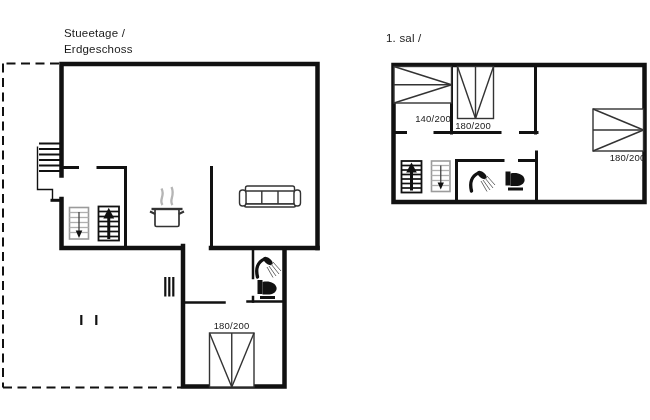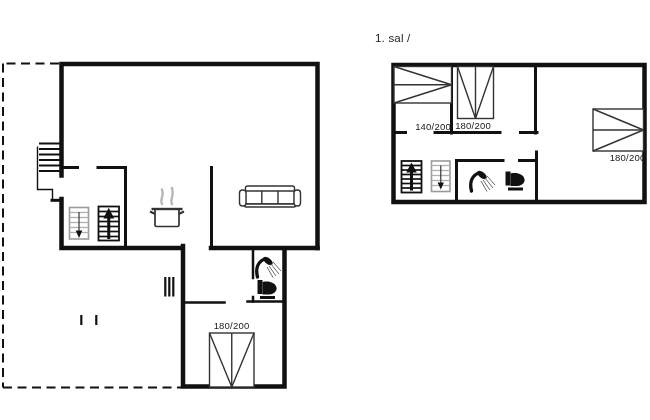--- a/index.html
+++ b/index.html
@@ -203,24 +203,25 @@
 
       <g stroke="#333333" stroke-width="1.4" fill="#ffffff">
         <rect x="593" y="109" width="50.5" height="42"></rect>
         <line x1="593" y1="130" x2="643.5" y2="130"></line>
         <line x1="593" y1="109" x2="643.5" y2="130"></line>
         <line x1="593" y1="151" x2="643.5" y2="130"></line>
       </g>
     </g>
   </svg>
 
-
-  <div class="lbl title" style="left:375px;top:31px;"><div>1. sal /</div></div>
+  <div class="lbl title" style="left:64px;top:26px;"><div>Stueetage /</div><div>Erdgeschoss</div></div>
+
+  <div class="lbl title" style="left:386px;top:31px;"><div>1. sal /</div></div>
 
   <div class="lbl bedlbl" style="left:208.5px;top:319.5px;">180/200</div>
 
-  <div class="lbl bedlbl" style="left:410px;top:121px;">140/200</div>
+  <div class="lbl bedlbl" style="left:410px;top:113px;">140/200</div>
 
   <div class="lbl bedlbl" style="left:450px;top:119.5px;">180/200</div>
 
   <div class="lbl bedlbl" style="left:604.5px;top:151.5px;">180/200</div>
 
 </div>
 
 </body></html>

